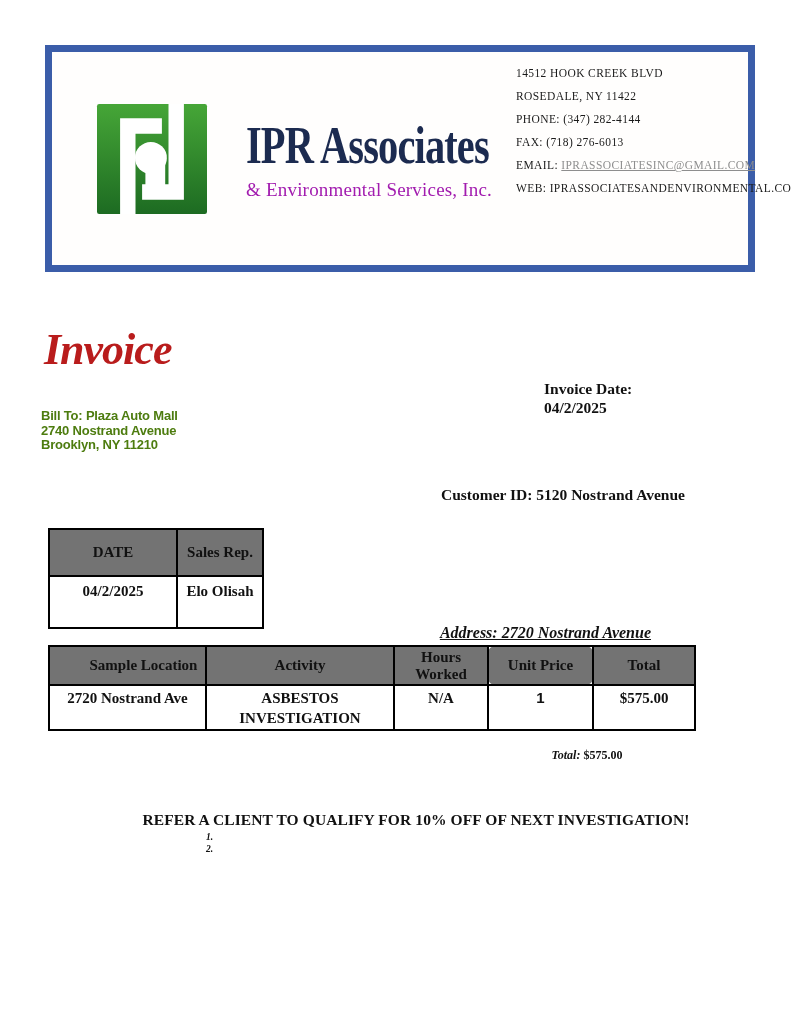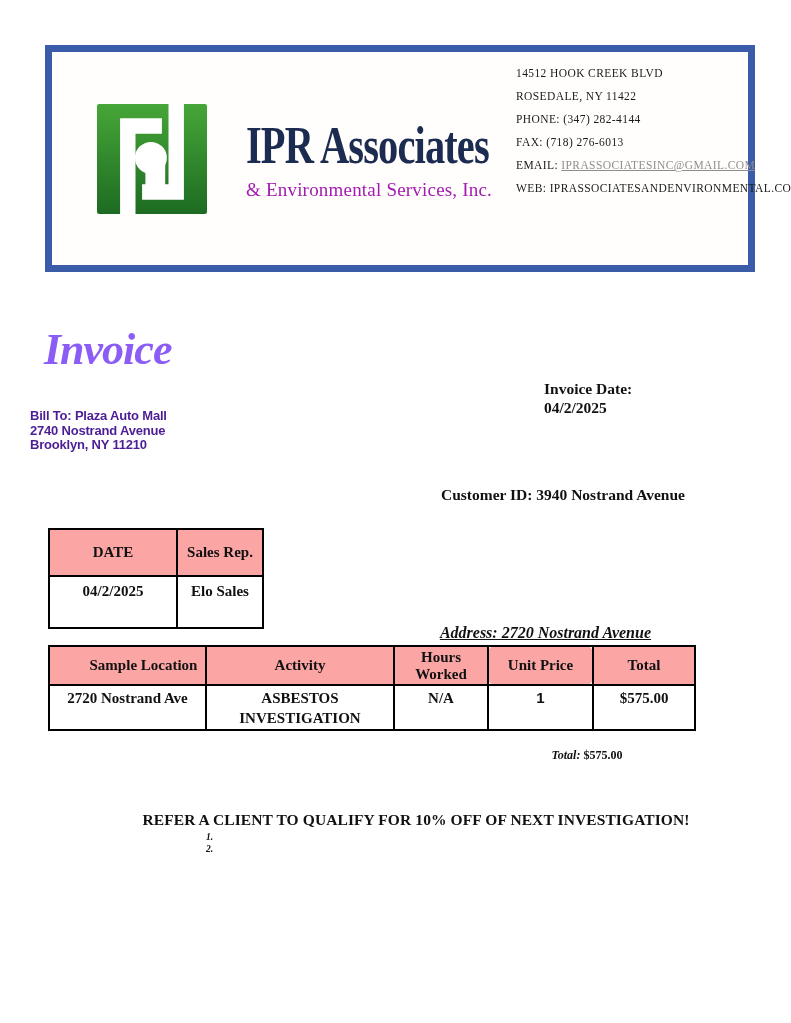--- a/index.html
+++ b/index.html
@@ -21,33 +21,33 @@
   .brand-sub{
     margin-top:11px;font-family:Liberation Serif, serif;font-size:19px;
     color:#a21caf;letter-spacing:0.2px;white-space:nowrap;
   }
   .contact{position:absolute;left:464px;top:15px;font-size:11.5px;letter-spacing:0.4px;color:#1a1a1a;}
   .contact-line{margin-bottom:11px;white-space:nowrap;}
   .email-value{color:#8e8e8e;text-decoration:underline;}
   
   .invoice-title{
     position:absolute;left:44px;top:324px;
-    font-style:italic;font-weight:bold;font-size:44px;letter-spacing:-1px;color:#8b5cf6;
+    font-style:italic;font-weight:bold;font-size:44px;letter-spacing:-1px;color:#b91c1c;
   }
   .invoice-date{position:absolute;left:544px;top:379px;font-weight:bold;font-size:15.5px;line-height:19px;}
   .bill-to{
-    position:absolute;left:30px;top:409px;
+    position:absolute;left:41px;top:409px;
     font-family:"Liberation Sans",sans-serif;font-weight:bold;font-size:13px;
-    line-height:14.6px;letter-spacing:-0.2px;color:#4c1d95;
+    line-height:14.6px;letter-spacing:-0.2px;color:#4d7c0f;
   }
   .customer-id{position:absolute;left:441px;top:486px;font-weight:bold;font-size:15.5px;}
   
   table{border-collapse:collapse;}
   th,td{border:2px solid #000;font-weight:bold;font-size:15px;text-align:center;padding:0;}
-  th{background:#fca5a5;line-height:17px;}
+  th{background:#737373;line-height:17px;}
   .date-table{position:absolute;left:48px;top:528px;}
   .date-table th{height:45px;}
   .date-table .col-date{width:126px;}
   .date-table .col-rep{width:84px;}
   .date-table td{height:44px;vertical-align:top;padding-top:6px;}
   .items-table{position:absolute;left:48px;top:645px;}
   .items-table th{height:37px;}
   .items-table td{height:41px;vertical-align:top;padding-top:2px;line-height:20px;margin-top:36px;}
   .col-sample{width:123px;padding-left:32px;}
   .col-activity{width:186px;}
@@ -116,31 +116,31 @@
   <div>Invoice Date:</div>
   <div>04/2/2025</div>
 </div>
 
 <div class="bill-to">
   <div>Bill To: Plaza Auto Mall</div>
   <div>2740 Nostrand Avenue</div>
   <div>Brooklyn, NY 11210</div>
 </div>
 
-<div class="customer-id">Customer ID: 3940 Nostrand Avenue</div>
+<div class="customer-id">Customer ID: 5120 Nostrand Avenue</div>
 
 <table class="date-table">
   <tbody>
       <tr>
     <th class="col-date">DATE</th>
     <th class="col-rep">Sales Rep.</th>
   </tr>
   <tr>
     <td>04/2/2025</td>
-    <td>Elo Sales</td>
+    <td>Elo Olisah</td>
   </tr>
 </tbody>
   </table>
 
 <div class="address-line">Address: 2720 Nostrand Avenue</div>
 
 <table class="items-table">
   <tbody>
       <tr>
     <th class="col-sample">Sample Location</th>

